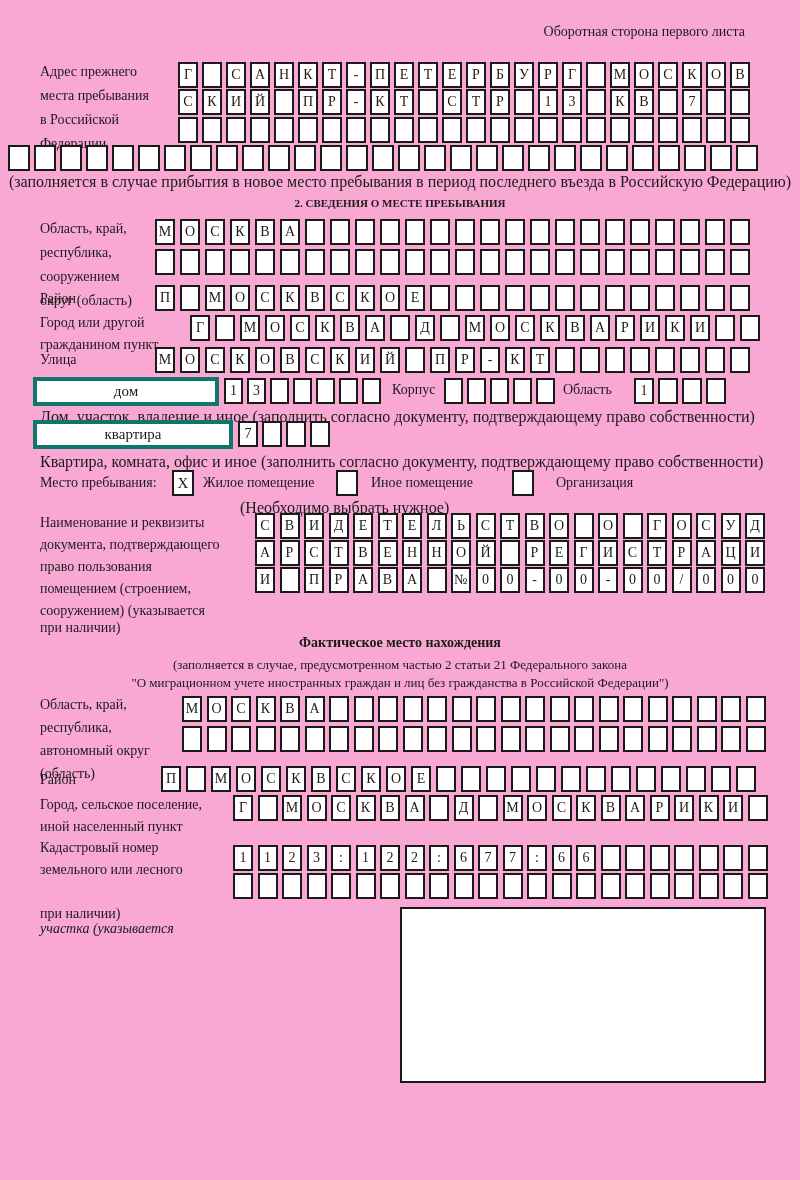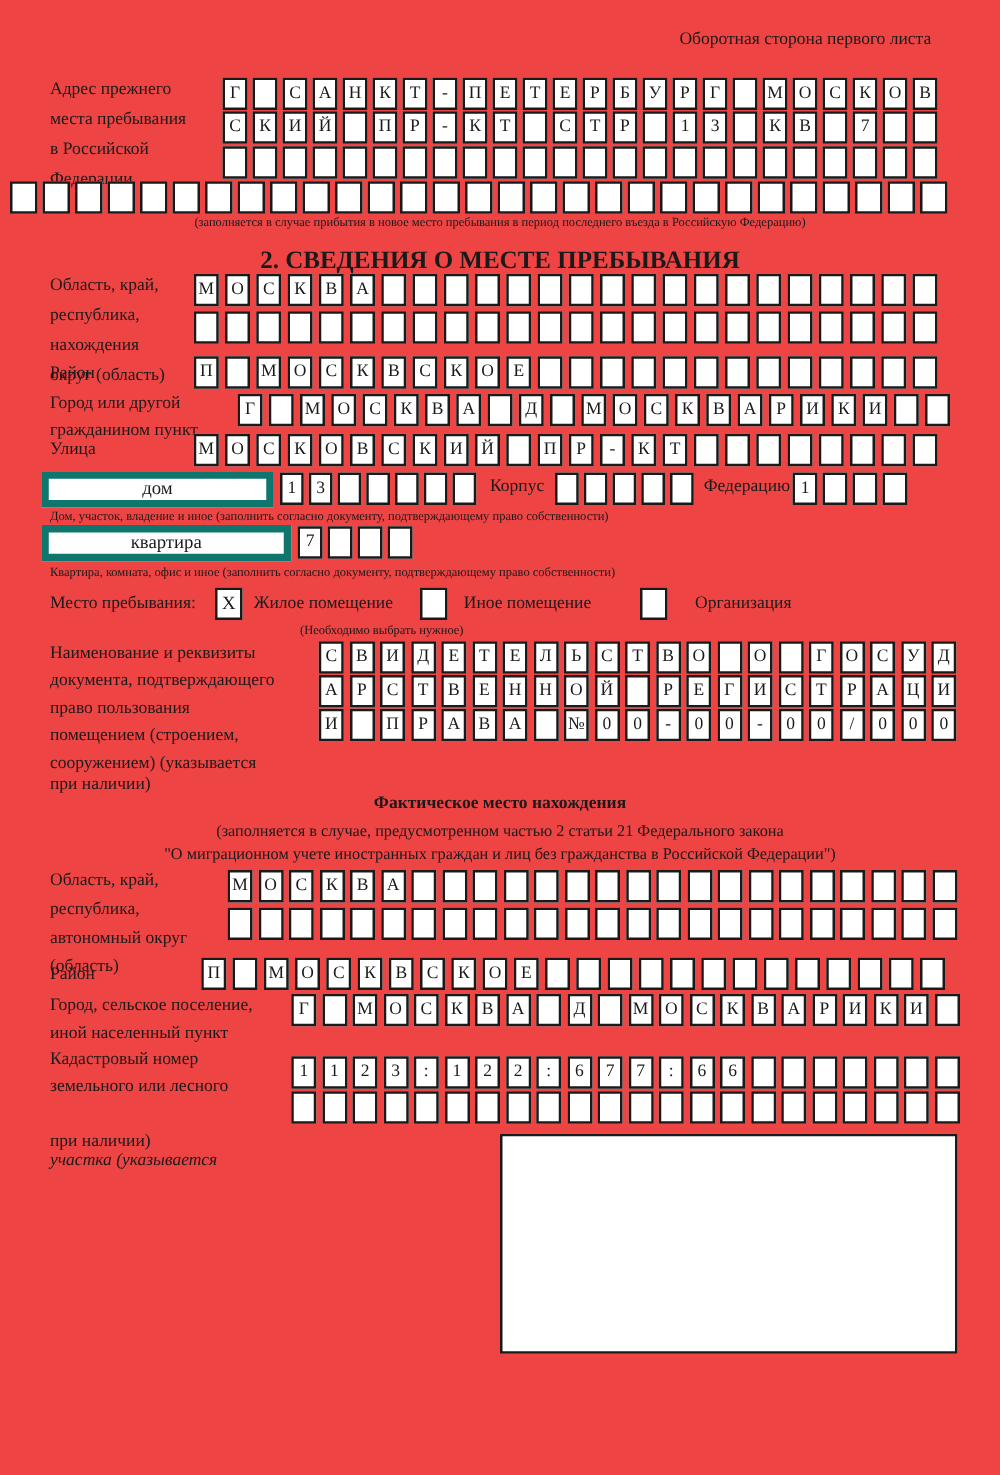--- a/index.html
+++ b/index.html
@@ -1,41 +1,41 @@
 <!DOCTYPE html>
 <html><head>
 <meta charset="utf-8">
 <style>
   html,body{margin:0;padding:0;}
   .page{
     position:relative; width:800px; height:1180px;
-    background:#ef4444; color:#1a1a1a;
+    background:#f9a8d4; color:#1a1a1a;
     font-family:"Liberation Serif", serif;
     overflow:hidden;
   }
   .lbl{position:absolute; font-size:14px; white-space:nowrap;}
-  .note{position:absolute; font-size:10px; white-space:nowrap;}
+  .note{position:absolute; font-size:16px; white-space:nowrap;}
   .centered{left:0; width:800px; text-align:center; white-space:normal;}
   .sect-title{position:absolute; left:0; width:800px; text-align:center;
-    font-weight:bold; font-size:20px;}
+    font-weight:bold; font-size:11px;}
   .hdr-note{position:absolute; top:24px; left:445px; width:300px;
     text-align:right; font-size:14px;}
   .cells{position:absolute; display:flex; gap:4px;}
   .cell{
     flex:0 0 auto; width:20px; height:26px; box-sizing:border-box;
     border:2px solid #1a1a1a; background:#fff;
     display:flex; align-items:center; justify-content:center;
     font-size:14px; line-height:1;
   }
   .cw22 .cell{width:22px;}
   .cw19 .cell{width:19px;}
   .g5{gap:5px;}
   .g45{gap:4.5px;}
   .widebox{
-    position:absolute; box-sizing:border-box; border:6px solid #0f766e;
+    position:absolute; box-sizing:border-box; border:4px solid #0f766e;
     height:29px; display:flex; align-items:center; justify-content:center;
     font-size:15px; background:#fff;
   }
   .checkbox{
     position:absolute; width:22px; height:26px; box-sizing:border-box;
     border:2px solid #1a1a1a; background:#fff;
     display:flex; align-items:center; justify-content:center;
     font-size:15px;
   }
   .bigbox{position:absolute; left:400px; top:907px; width:366px; height:176px;
@@ -164,21 +164,21 @@
       <span class="cell"></span>
       <span class="cell"></span>
     </div>
 
   <div class="note centered" style="top:173px;">(заполняется в случае прибытия в новое место пребывания в период последнего въезда в Российскую Федерацию)</div>
 
   <div class="sect-title" style="top:197px;">2. СВЕДЕНИЯ О МЕСТЕ ПРЕБЫВАНИЯ</div>
 
   <div class="lbl" style="left:40px; top:221px;">Область, край,</div>
   <div class="lbl" style="left:40px; top:245px;">республика,</div>
-  <div class="lbl" style="left:40px; top:269px;">нахождения</div>
+  <div class="lbl" style="left:40px; top:269px;">сооружением</div>
   <div class="lbl" style="left:40px; top:293px;">округ (область)</div>
   <div class="cells g5" style="left:155px; top:219px;">
       <span class="cell">М</span>
       <span class="cell">О</span>
       <span class="cell">С</span>
       <span class="cell">К</span>
       <span class="cell">В</span>
       <span class="cell">А</span>
       <span class="cell"></span>
       <span class="cell"></span>
@@ -321,21 +321,21 @@
       <span class="cell"></span>
     </div>
   <div class="lbl" style="left:392px; top:382px;">Корпус</div>
   <div class="cells cw19" style="left:444px; top:378px;">
       <span class="cell"></span>
       <span class="cell"></span>
       <span class="cell"></span>
       <span class="cell"></span>
       <span class="cell"></span>
     </div>
-  <div class="lbl" style="left:563px; top:382px;">Федерацию</div>
+  <div class="lbl" style="left:563px; top:382px;">Область</div>
   <div class="cells" style="left:634px; top:378px;">
       <span class="cell">1</span>
       <span class="cell"></span>
       <span class="cell"></span>
       <span class="cell"></span>
     </div>
   <div class="note" style="left:40px; top:408px;">Дом, участок, владение и иное (заполнить согласно документу, подтверждающему право собственности)</div>
 
   <div class="widebox" style="left:33px; top:420px; width:200px;">квартира</div>
   <div class="cells" style="left:238px; top:421px;">

